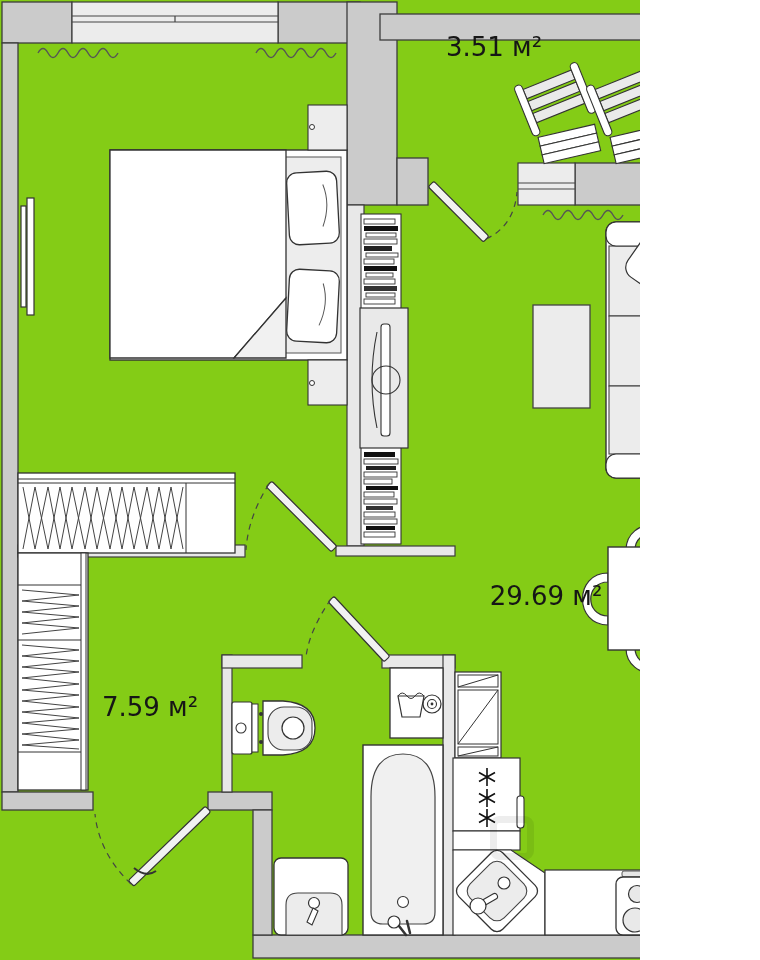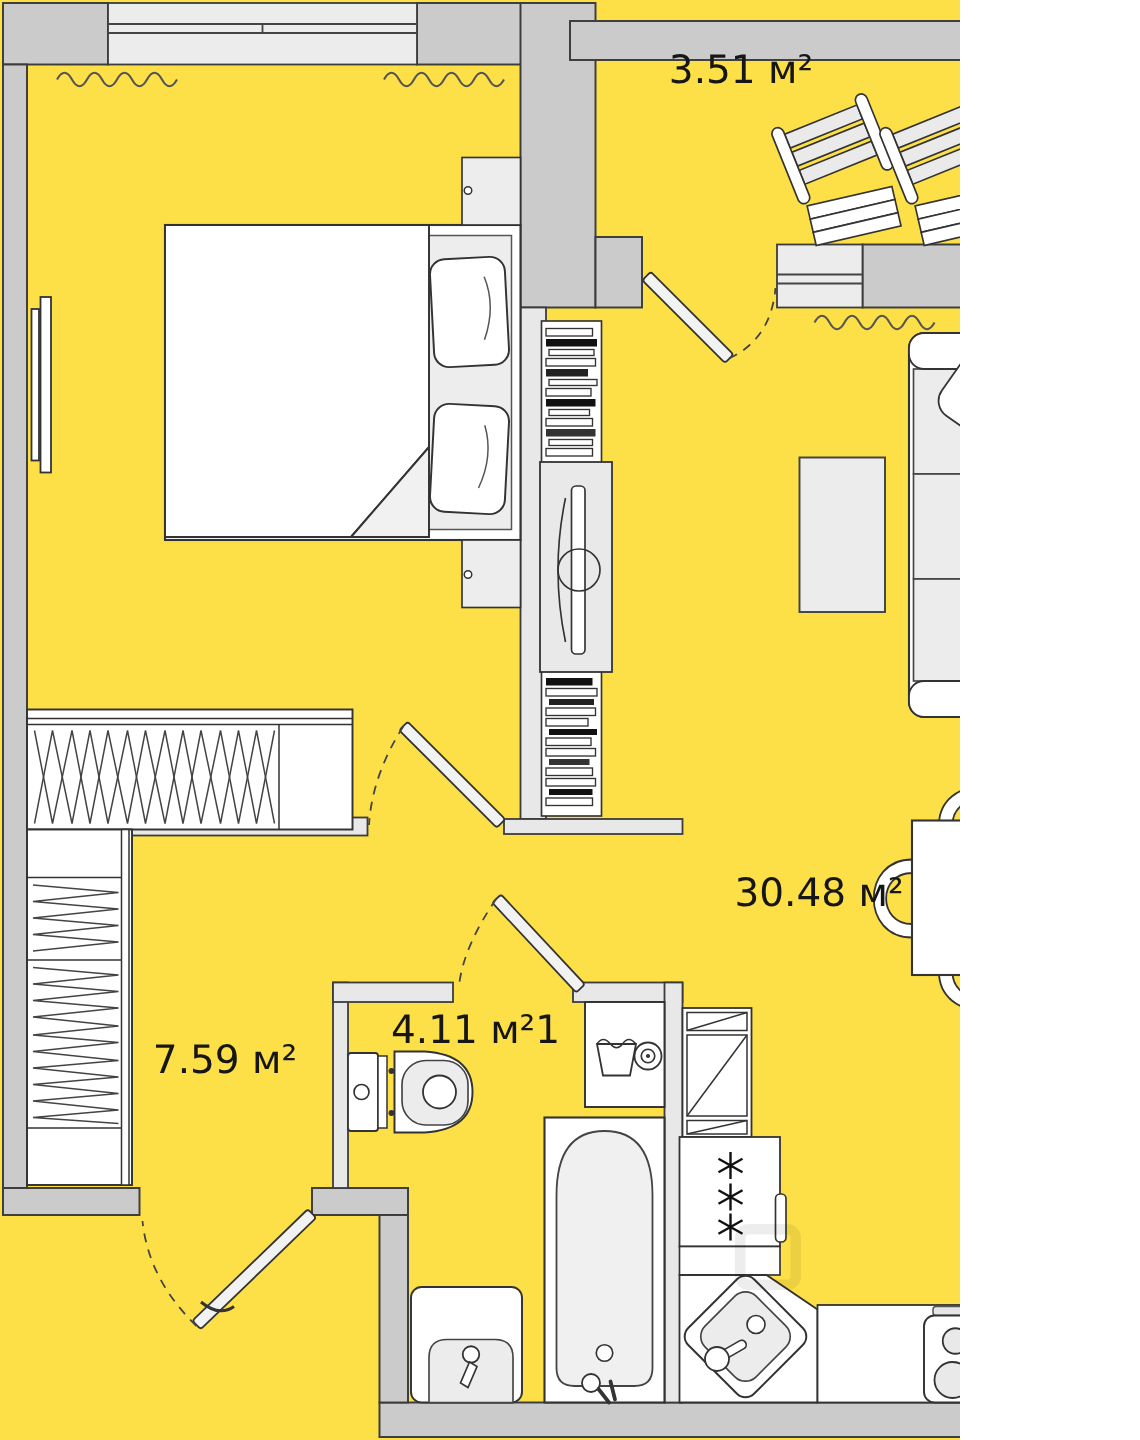--- a/index.html
+++ b/index.html
@@ -1,16 +1,16 @@
 <!DOCTYPE html>
 <html><head>
 <meta charset="utf-8">
 <style>
   html,body{margin:0;padding:0;background:#fff;}
-  #plan{position:relative;width:640px;height:960px;background:#fde047;overflow:hidden;
+  #plan{position:relative;width:640px;height:960px;background:#84cc16;overflow:hidden;
         font-family:"DejaVu Sans",sans-serif;}
   #plan svg{position:absolute;left:0;top:0;}
   .label{position:absolute;transform:translate(-50%,-50%);
          font-size:26px;color:#161616;white-space:nowrap;z-index:5;}
   .watermark-text{position:absolute;left:534px;top:808px;
          font-size:54px;font-weight:bold;letter-spacing:2px;
          color:rgba(0,0,0,0.085);z-index:4;}
   .watermark-logo{position:absolute;left:490px;top:816px;width:30px;height:30px;
          border:7px solid rgba(0,0,0,0.07);border-radius:9px;z-index:4;}
 </style>
@@ -332,19 +332,18 @@
     <rect x="616" y="877" width="64" height="58" rx="7" fill="#fff" stroke="#333" stroke-width="1.3"></rect>
     <circle cx="637" cy="894" r="8.5" fill="#e9e9e9" stroke="#333" stroke-width="1.2"></circle>
     <circle cx="664" cy="893" r="10.5" fill="#e9e9e9" stroke="#333" stroke-width="1.2"></circle>
     <circle cx="635" cy="920" r="12" fill="#e9e9e9" stroke="#333" stroke-width="1.2"></circle>
     <circle cx="664" cy="920" r="10.5" fill="#e9e9e9" stroke="#333" stroke-width="1.2"></circle>
   </g>
 
 </svg>
 
   <div class="label" style="left:494px;top:47px">3.51 м²</div>
-  <div class="label" style="left:546px;top:596px">30.48 м²</div>
+  <div class="label" style="left:546px;top:596px">29.69 м²</div>
   <div class="label" style="left:150px;top:707px">7.59 м²</div>
-  <div class="label" style="left:317px;top:687px">4.11 м²1</div>
 
   <div class="watermark-logo"></div>
 
 </div>
 
 </body></html>

